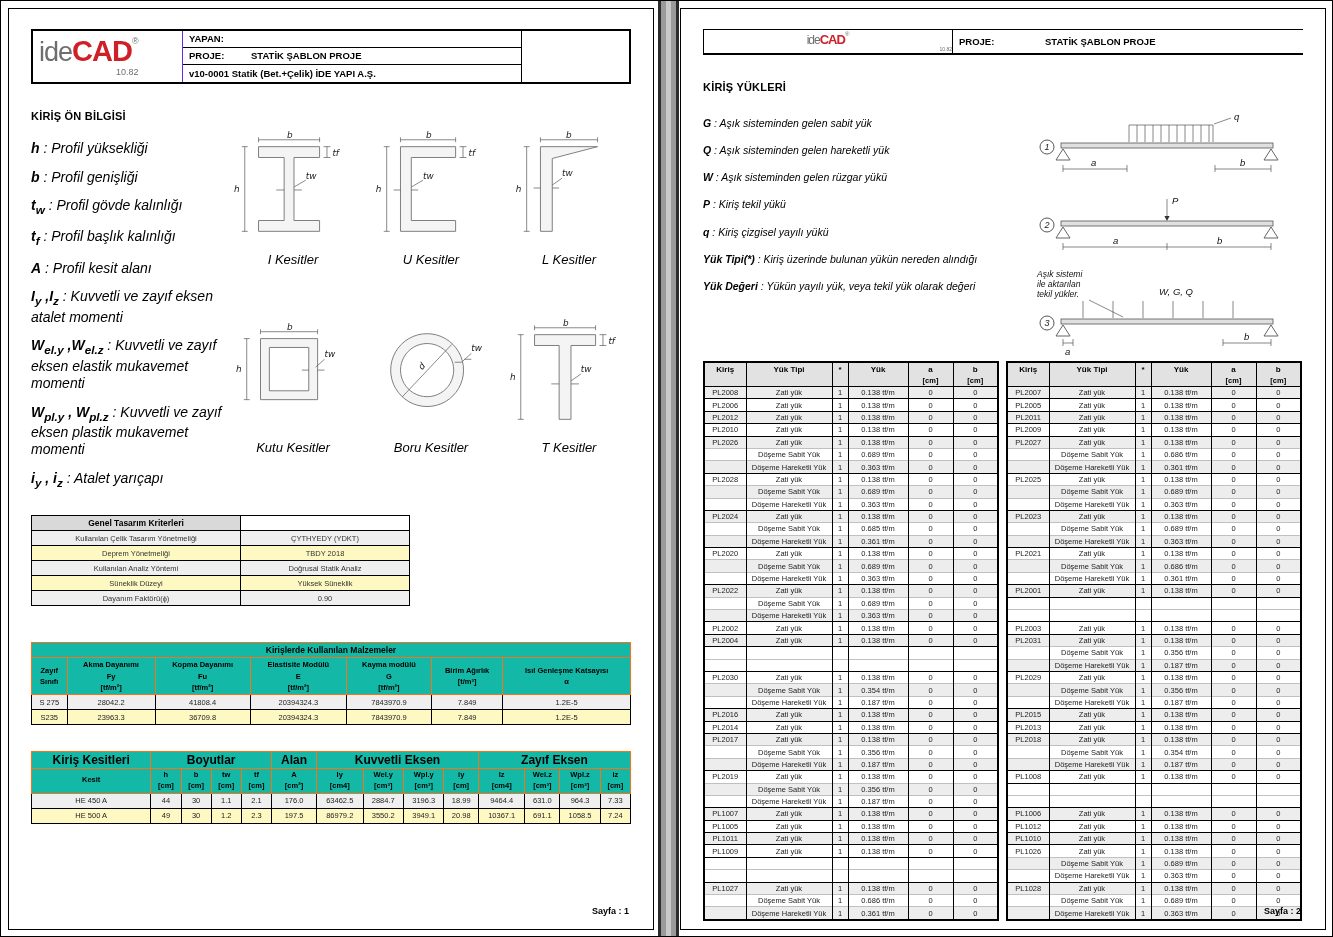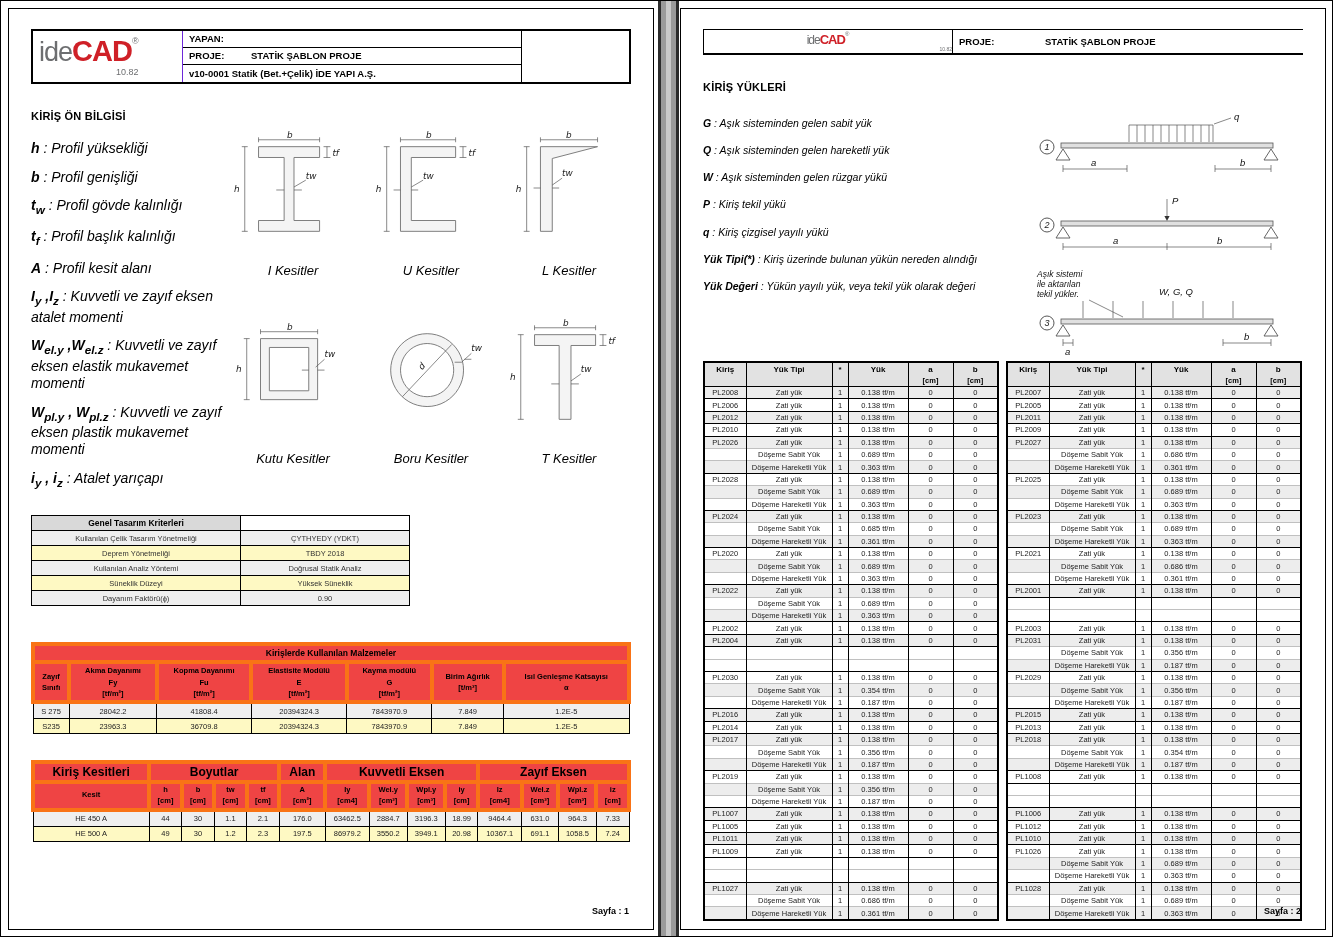--- a/index.html
+++ b/index.html
@@ -42,36 +42,36 @@
   
   .defs{margin-top:16px;}
   .def-item{font-style:italic;font-size:14px;margin-bottom:11px;line-height:1.25;}
   .def-sym{font-weight:bold;}
   #defs2 .def-item{font-size:10.5px;margin-bottom:14px;}
 
   .p1-main{display:flex;margin-top:2px;}
   .p1-defs{width:192px;flex-shrink:0;}
   .profiles{display:grid;grid-template-columns:repeat(3,1fr);column-gap:10px;row-gap:4px;flex:1;margin-left:6px;margin-top:6px;}
   .profile{text-align:center;}
-  .caption{font-style:italic;font-size:13px;margin-top:11px;}
+  .caption{font-style:italic;font-size:13px;margin-top:0;}
   .shape{fill:#f4f4f4;stroke:#7d7d7d;stroke-width:1;}
   .dl{stroke:#555;stroke-width:0.7;fill:none;}
   .dim{font-style:italic;font-size:9px;fill:#222;font-family:"DejaVu Sans",sans-serif;}
 
   
   table{border-collapse:collapse;}
   #criteria{margin-top:14px;}
   #criteria th{border:1px solid #000;background:#d9d9d9;font-size:8.5px;font-weight:bold;padding:2px 4px;width:200px;}
   #criteria th.empty{background:#fff;width:160px;}
   #criteria td{border:1px solid #000;font-size:7.5px;text-align:center;padding:2.5px 6px;color:#333;}
   tr.z{background:#efefef;} tr.w{background:#fef9c3;}
 
   #materials,#sections{width:100%;}
   #materials{margin-top:36px;} #sections{margin-top:26px;}
-  #materials th,#sections th{border:4px solid #f97316;background:#ef4444;font-weight:bold;padding:1px 2px;}
+  #materials th,#sections th{border:1px solid #f97316;background:#14b8a6;font-weight:bold;padding:1px 2px;}
   #materials tr.title th{font-size:8.5px;padding:2px;}
   #materials tr.head th div{font-size:7.5px;line-height:1.5;}
   #materials td,#sections td{border:1px solid #000;font-size:7.5px;text-align:center;padding:2.5px 2px;color:#222;}
   #sections tr.t-group th{font-size:12px;}
   #sections tr.t-sub th div{font-size:7.5px;line-height:1.45;}
 
   
   .p2-main{display:flex;margin-top:8px;}
   .p2-defs{width:322px;flex-shrink:0;}
   .beams{width:268px;margin-left:8px;margin-top:6px;}

